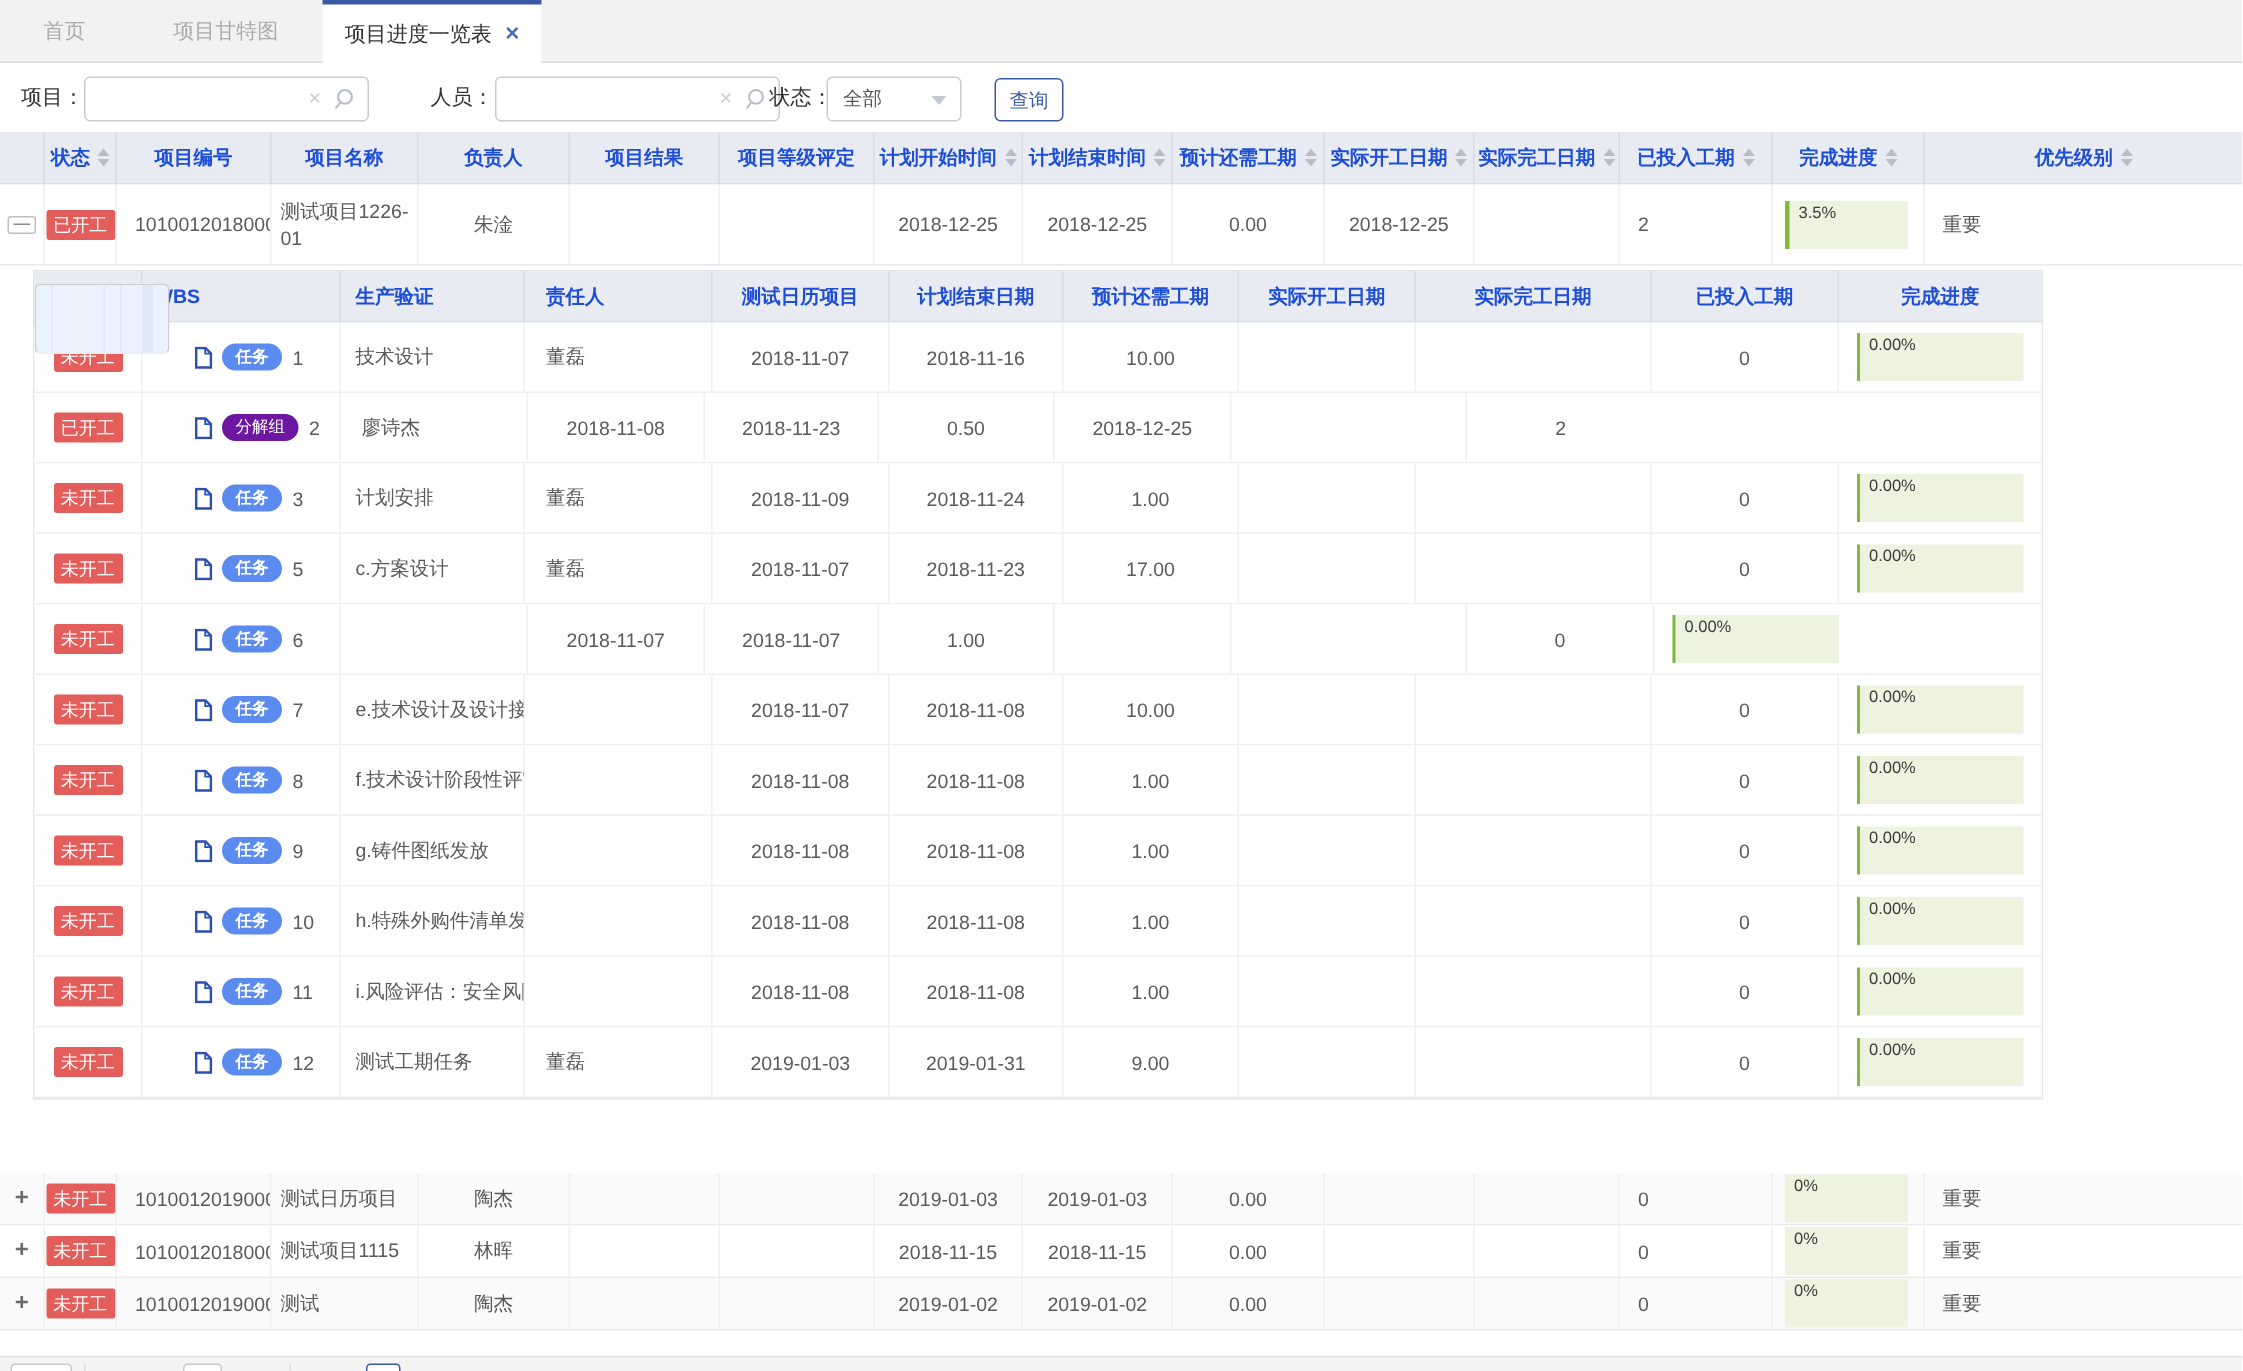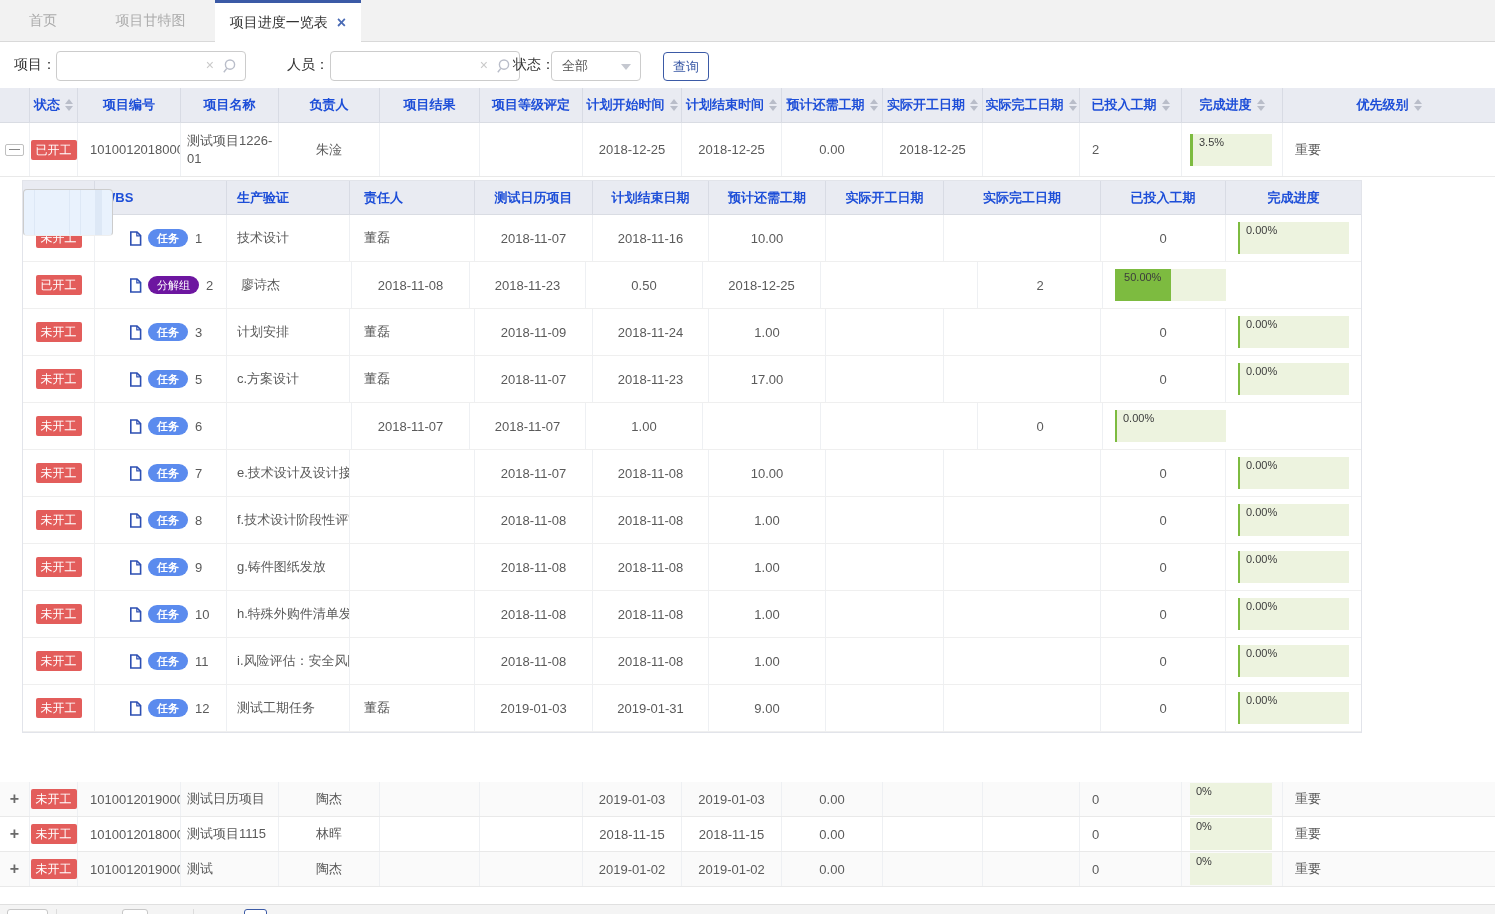--- a/index.html
+++ b/index.html
@@ -333,26 +333,20 @@
             <span class="pill pill-group">分解组</span>
             <span class="wbs-num">2</span>
           </div>
           <div class="cell" style="width: 125px; padding-left: 14px;">廖诗杰</div>
           <div class="cell c-center" style="width: 118px;">2018-11-08</div>
           <div class="cell c-center" style="width: 116px;">2018-11-23</div>
           <div class="cell c-center" style="width: 117px;">0.50</div>
           <div class="cell c-center" style="width: 118px;">2018-12-25</div>
           <div class="cell c-center" style="width: 157px;"></div>
           <div class="cell c-center" style="width: 125px;">2</div>
-          <div class="cell" style="width: 135px; padding-left: 12px;">
-            <div class="pbar" style="width:111px">
-              <div class="pfill" style="width:55.5px"></div>
-              <span class="plabel" style="left:0;width:55.5px;text-align:center">50.00%</span>
-            </div>
-          </div>
         </div>
         <div class="s-row">
           <div class="cell c-center" style="width: 72px;">
             <span class="badge">未开工</span>
           </div>
           <div class="cell c-nowrap" style="width: 132px; padding-left: 34px;">
             <svg width="13" height="15" viewBox="0 0 13 15" style="flex:none">
               <path d="M1.8 1h6.2l3.6 3.6V14H1.8z" fill="none" stroke="#2d4fb2" stroke-width="1.6"></path>
               <path d="M7.8 1v3.8h3.8" fill="none" stroke="#2d4fb2" stroke-width="1.2"></path>
             </svg>

